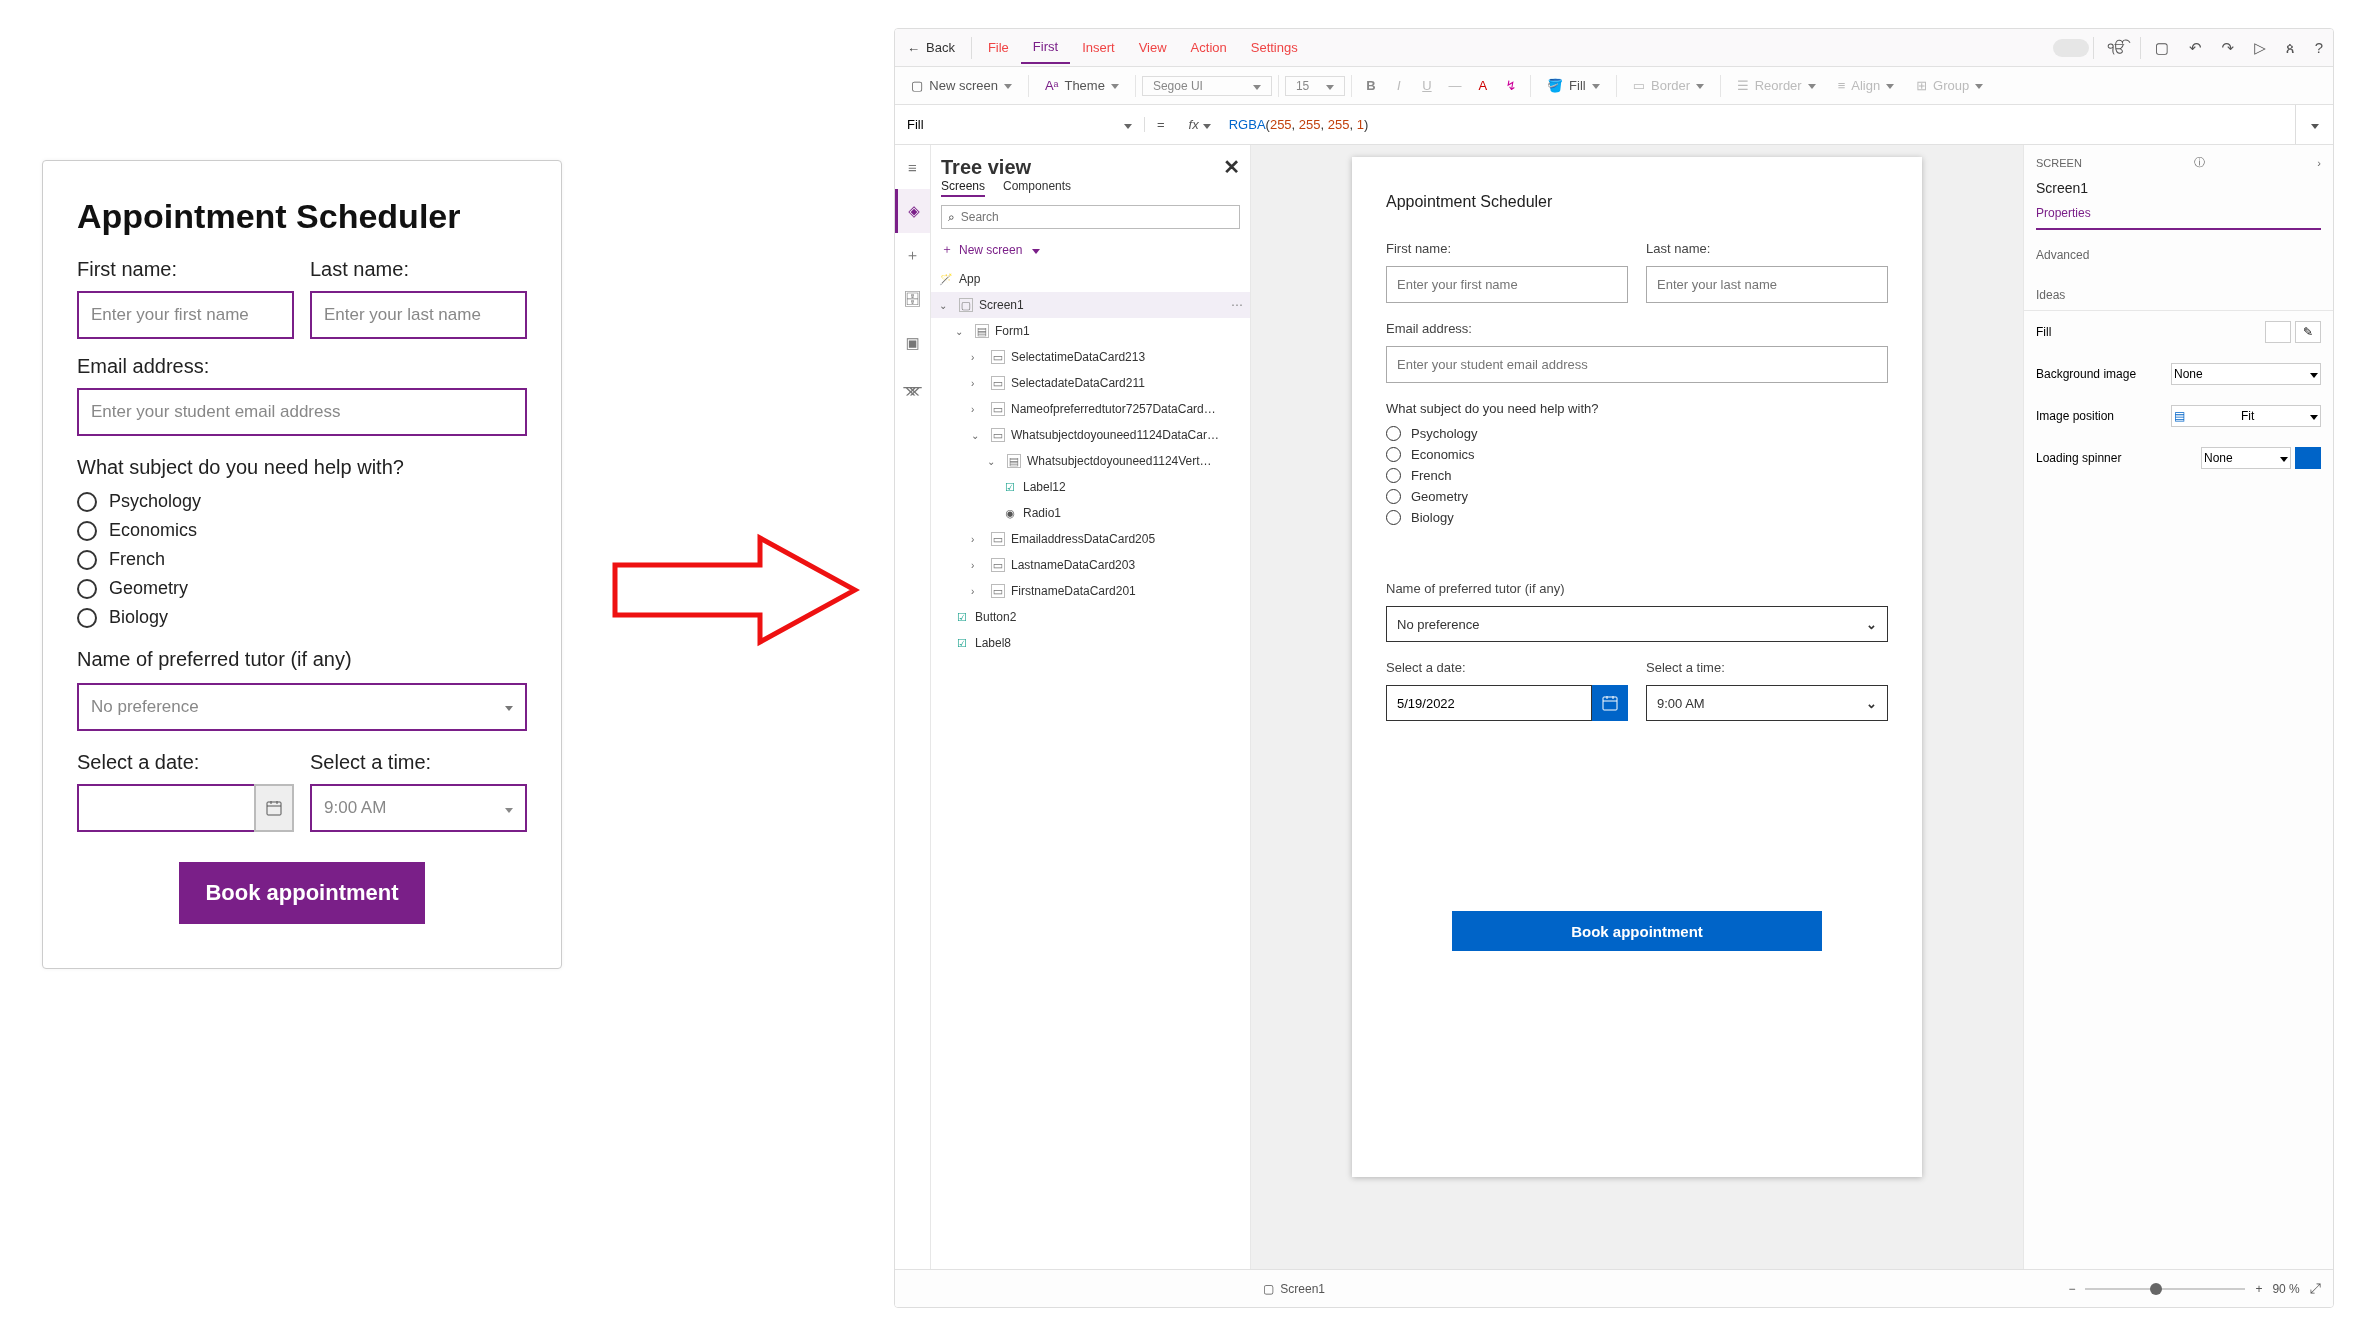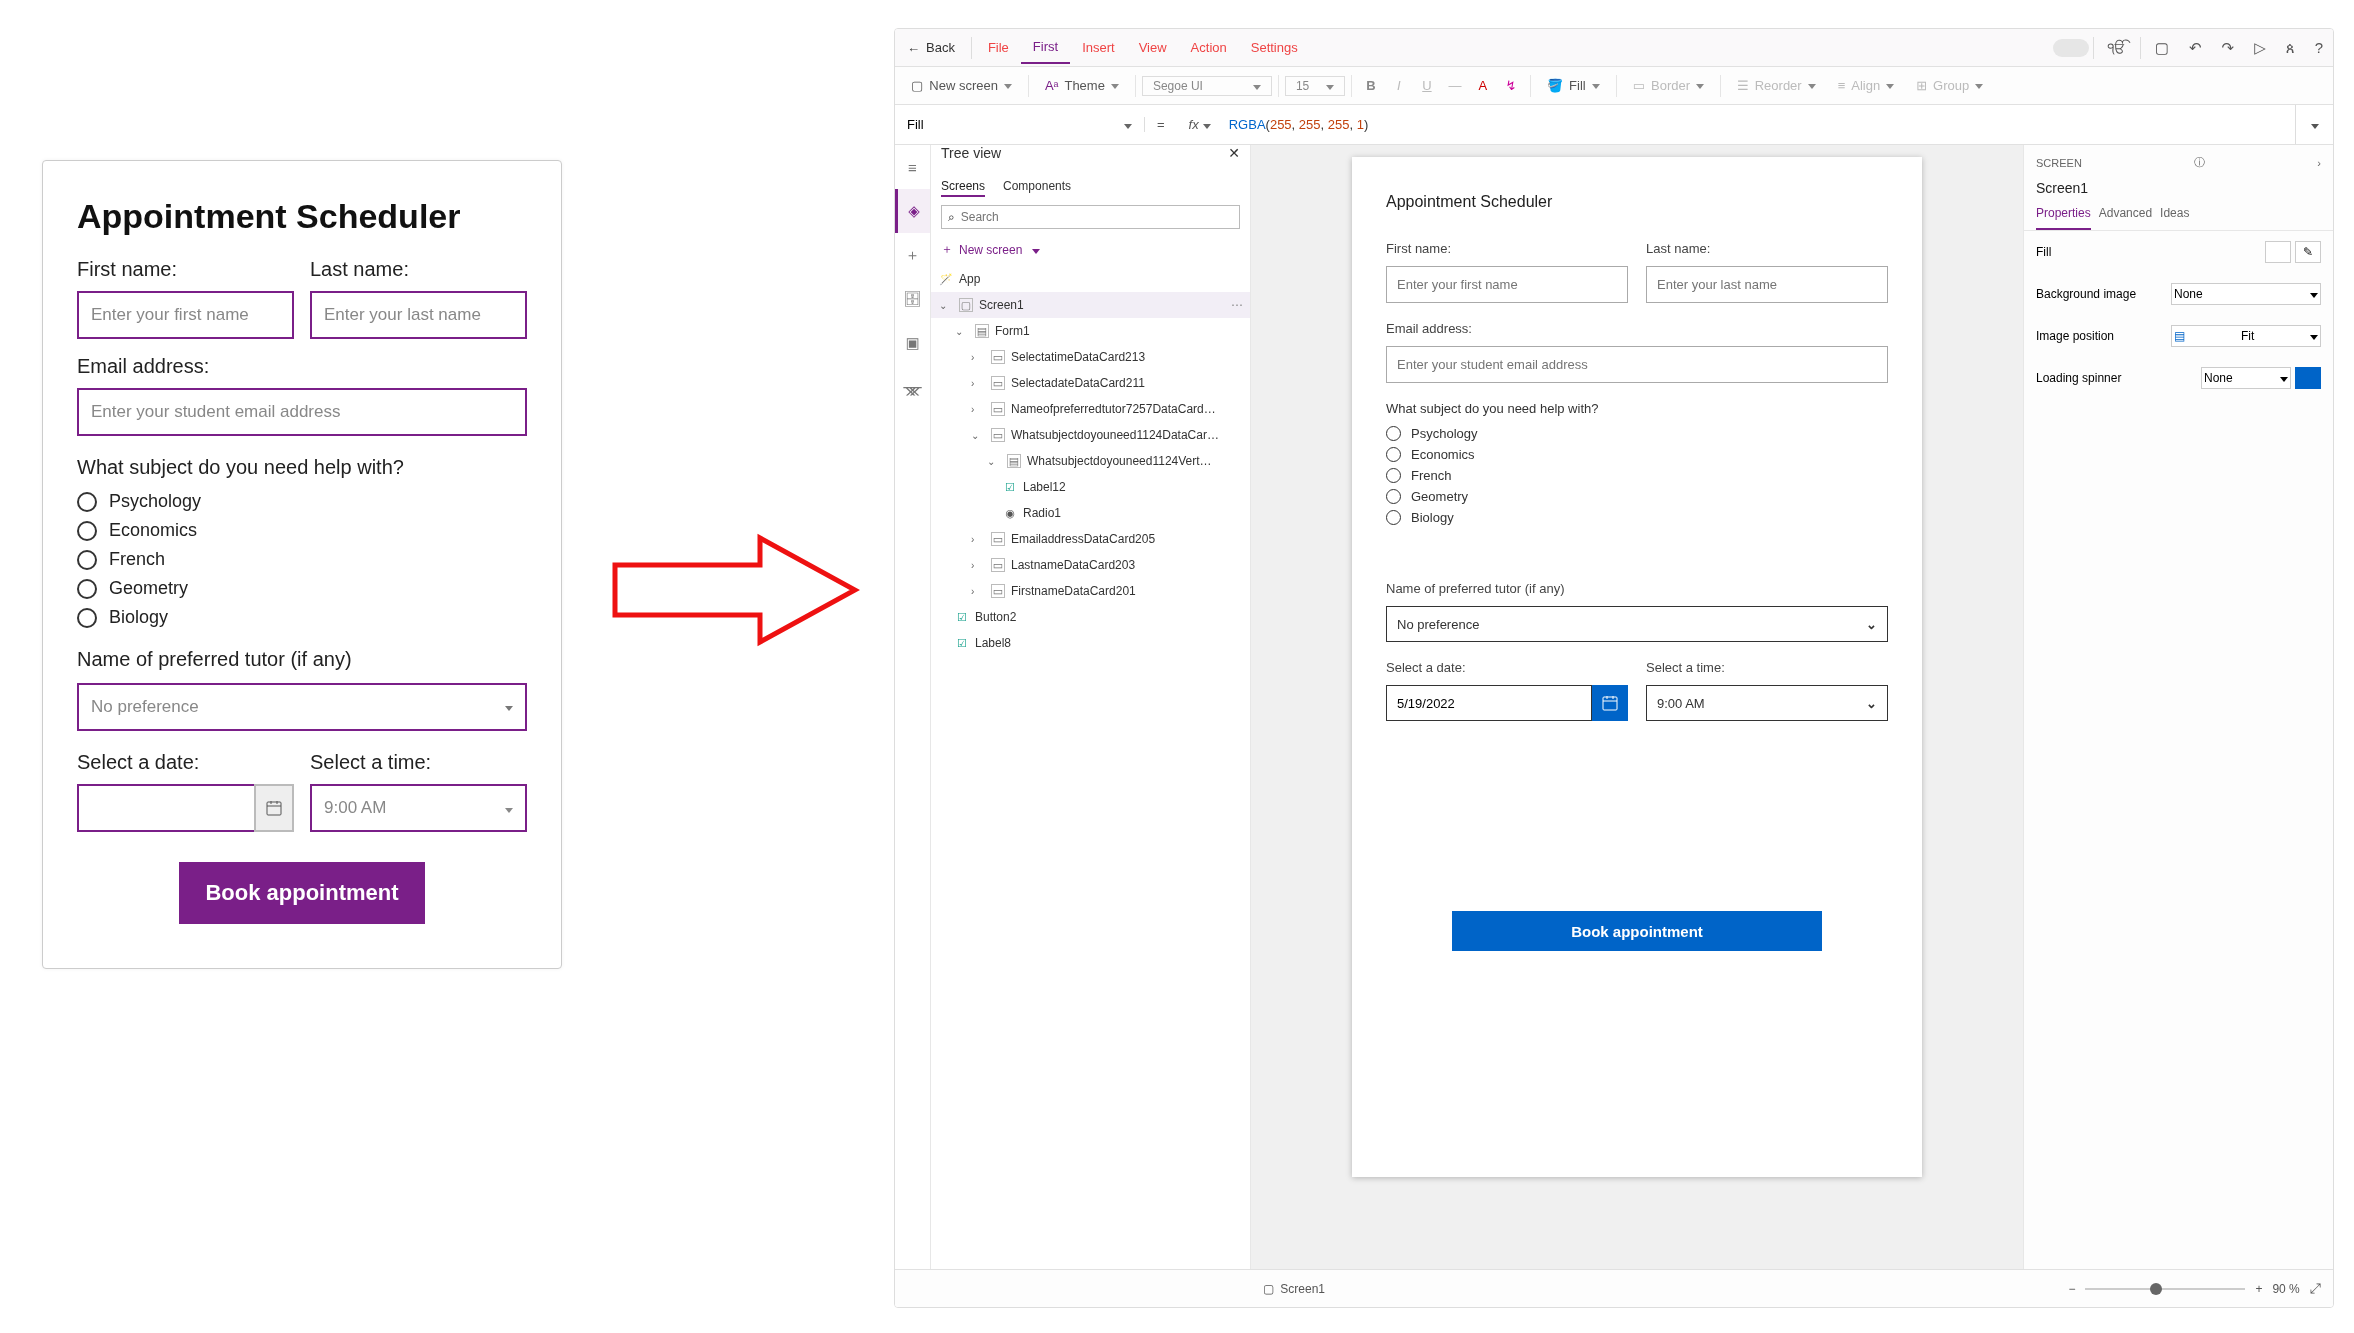--- a/index.html
+++ b/index.html
@@ -80,21 +80,21 @@
 
 .pa-main { position:absolute; top:116px; bottom:38px; left:0; right:0; display:flex; }
 
 
 .pa-rail { width:36px; border-right:1px solid #e7e7e7; background:#fff; display:flex; flex-direction:column; }
 .pa-rail .rail-btn { height:44px; display:flex; align-items:center; justify-content:center; color:#777; cursor:pointer; font-size:15px;}
 .pa-rail .rail-btn.active { border-left:3px solid #7a1f88; color:#7a1f88; background:#f4eef6;}
 
 
 .pa-tree { width:320px; border-right:1px solid #e7e7e7; background:#fff; display:flex; flex-direction:column; font-size:12px; color:#333;}
-.pa-tree-header { height:34px; display:flex; align-items:flex-start; justify-content:space-between; padding:0 10px; font-weight:400; font-size:14px;}
+.pa-tree-header { height:34px; display:flex; align-items:flex-end; justify-content:space-between; padding:0 10px; font-weight:700; font-size:20px;}
 .pa-tree-tabs { display:flex; gap:18px; padding:0 10px; font-size:12px;}
 .pa-tree-tabs span{cursor:pointer; padding-bottom:2px;}
 .pa-tree-tabs .active{border-bottom:2px solid #7a1f88; color:#222;}
 .pa-tree-search{ margin:8px 10px; border:1px solid #bbb; display:flex; align-items:center; gap:6px; padding:4px 6px;}
 .pa-tree-search input{ border:none; outline:none; font-size:12px; flex:1;}
 .pa-tree-new { padding:4px 10px; color:#7a1f88; display:flex; align-items:center; gap:6px; cursor:pointer; font-size:12px;}
 .pa-tree-list { flex:1; overflow:auto; padding-top:4px;}
 .tn { display:flex; align-items:center; gap:6px; height:26px; cursor:pointer; padding-right:6px;}
 .tn.selected{background:#f2eef6;}
 .tn .chev{width:14px;font-size:10px;color:#666;}
@@ -121,21 +121,21 @@
 .pa-canvas .datebox{display:flex;justify-content:space-between;}
 .pa-canvas .datebox input{flex:1;border:1px solid #333;height:36px;padding:0 10px;}
 .pa-canvas .datebox .dbtn{width:36px;height:36px;background:#0064c8;color:#fff;display:flex;align-items:center;justify-content:center;border:1px solid #0064c8;}
 .pa-canvas .timebox{border:1px solid #333;height:36px;display:flex;align-items:center;justify-content:space-between;padding:0 10px;}
 .pa-canvas .book{width:100%;max-width:370px;margin:190px auto 0;display:block;background:#0064c8;color:#fff;border:none;height:40px;font-size:15px;font-weight:600;cursor:pointer;}
 
 
 .pa-props{width:310px;border-left:1px solid #e7e7e7;background:#fdfdfd;font-size:12px;}
 .pa-props .ph{padding:10px 12px;font-size:11px;color:#666;display:flex;align-items:center;justify-content:space-between;}
 .pa-props .pname{padding:0 12px 10px;font-size:14px;color:#222;}
-.pa-props .ptabs{display:flex;gap:8px;padding:0 12px;border-bottom:1px solid #e7e7e7;}
+.pa-props .ptabs{display:flex;gap:18px;padding:0 12px;border-bottom:1px solid #e7e7e7;flex-direction:column;}
 .pa-props .ptabs span{padding-bottom:8px;cursor:pointer;color:#666;}
 .pa-props .ptabs .active{color:#7a1f88;border-bottom:2px solid #7a1f88;}
 .pa-props .prow{display:flex;align-items:center;justify-content:space-between;padding:10px 12px;font-size:12px;}
 .pa-props .psel{border:1px solid #ccc;width:150px;height:22px;display:flex;align-items:center;justify-content:space-between;padding:0 2px;background:#fff;}
 .pa-props .sq{width:26px;height:22px;border:1px solid #ccc;background:#fff;}
 .pa-props .sq.blue{background:#0064c8;border-color:#0064c8;}
 
 
 .pa-status{position:absolute;left:0;right:0;bottom:0;height:38px;border-top:1px solid #e1e1e1;background:#fdfdfd;display:flex;align-items:center;font-size:12px;color:#555;padding:0 12px;}
 .pa-status .left{display:flex;align-items:center;gap:6px; margin-left:356px;}

